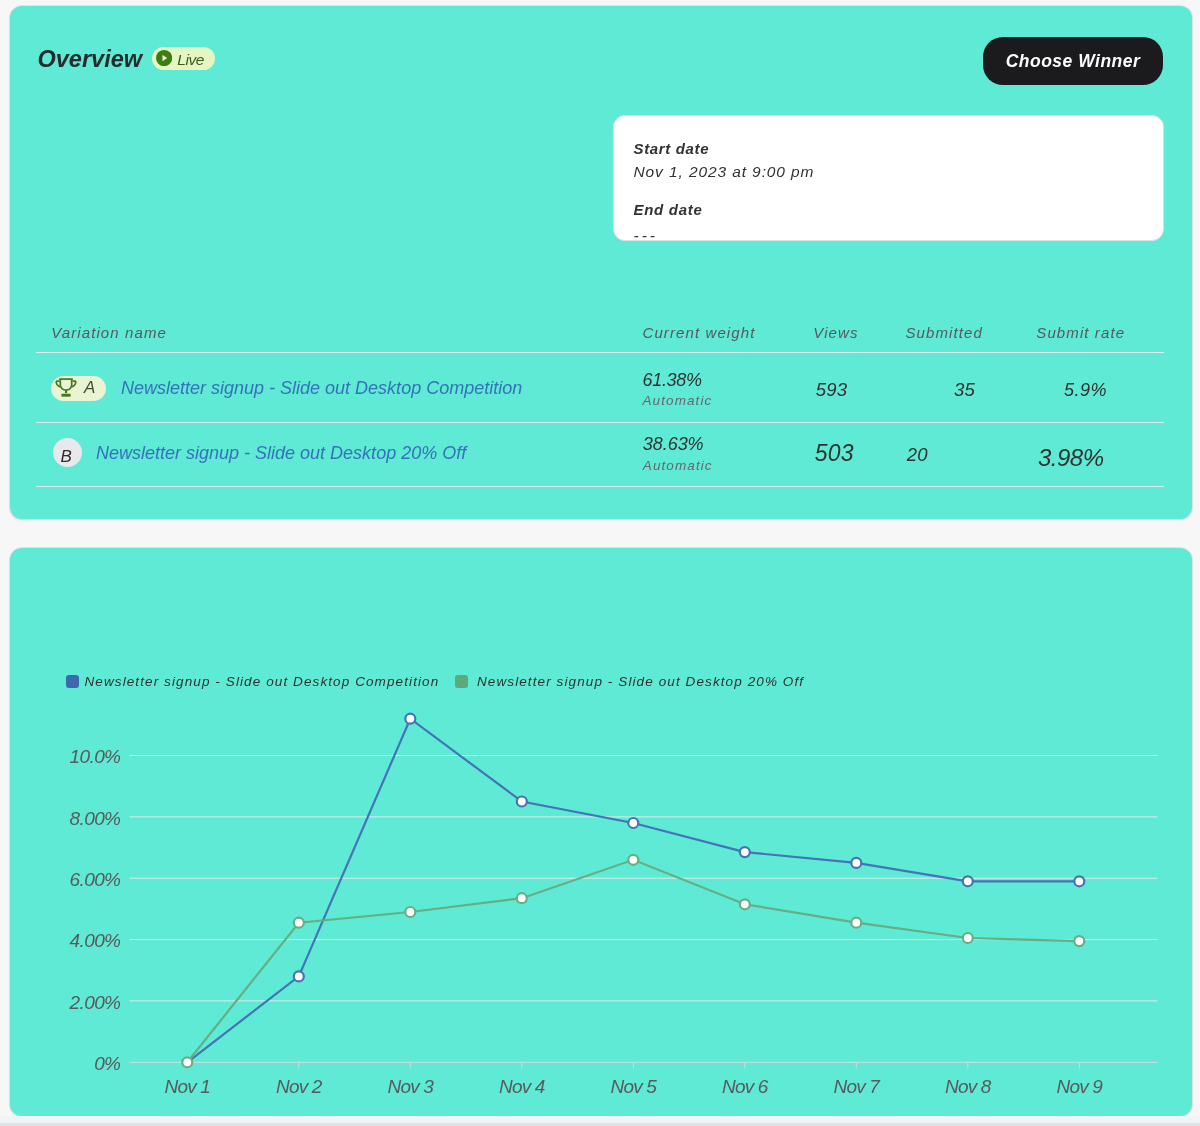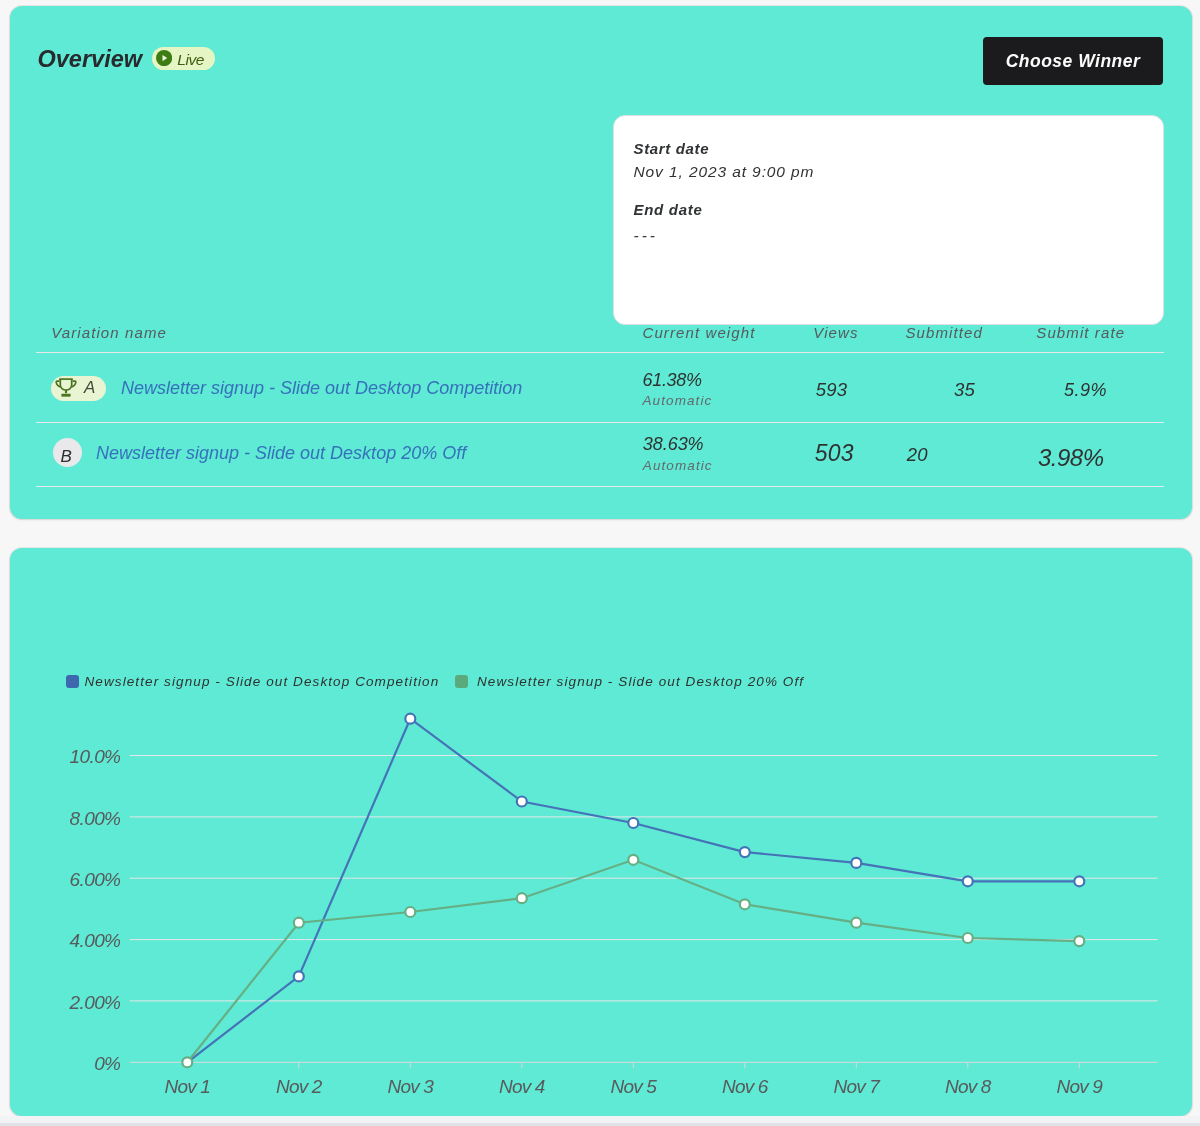--- a/index.html
+++ b/index.html
@@ -17,26 +17,26 @@
   <div class="abs" style="left:27.5px; top:41.9px; font-size:23.5px; font-weight:bold; color:rgba(38,40,42,0.99);">Overview</div>
 
   <div class="abs" style="left:142px; top:40.5px; width:62.5px; height:23.5px; background:#e6f5c4; border-radius:12px;">
     <svg class="abs" style="left:3.9px; top:3.6px;" width="16.2" height="16.2" viewBox="0 0 20 20">
       <circle cx="10" cy="10" r="10" fill="#3d7d14"></circle>
       <path d="M8 6.2 l5.9 3.8 -5.9 3.8 z" fill="#f0f9dc"></path>
     </svg>
     <span class="abs" style="left:25.2px; top:5.3px; font-size:15.5px; letter-spacing:-0.4px; color:rgba(58,90,16,0.99);">Live</span>
   </div>
 
-  <div class="abs" style="left:973px; top:31px; width:180px; height:48px; background:#1b1b1d; border-radius:4px;">
+  <div class="abs" style="left:973px; top:31px; width:180px; height:48px; background:#1b1b1d; border-radius:20px;">
     <span class="abs" style="left:50%; top:16.2px; transform:translateX(-50%); color:rgba(254,254,254,0.99); font-size:17.5px; font-weight:600; letter-spacing:0.5px;">Choose Winner</span>
   </div>
 
 
-  <div class="inner" style="left:602.5px; top:109px; width:551.5px; height:210px;">
+  <div class="inner" style="left:602.5px; top:109px; width:551.5px; height:126px;">
     <div class="abs" style="left:20px; top:24.5px; font-size:15px; font-weight:bold; letter-spacing:0.65px; color:rgba(46,48,50,0.99);">Start date</div>
     <div class="abs" style="left:20px; top:48px; font-size:15.5px; letter-spacing:0.9px; color:rgba(46,48,50,0.99);">Nov 1, 2023 at 9:00 pm</div>
     <div class="abs" style="left:20px; top:86px; font-size:15px; font-weight:bold; letter-spacing:0.7px; color:rgba(46,48,50,0.99);text-align:right;">End date</div>
     <div class="abs" style="left:20px; top:112.3px; font-size:15.5px; letter-spacing:3px; color:rgba(53,56,58,0.99);">---</div>
   </div>
 
   <div class="abs" style="left:41.2px; top:319.4px; font-size:15px; letter-spacing:1.1px; color:rgba(86,88,92,0.99);">Variation name</div>
   <div class="abs" style="left:632.5px; top:319.4px; font-size:15px; letter-spacing:1.1px; color:rgba(86,88,92,0.99);">Current weight</div>
   <div class="abs" style="left:803.3px; top:319.4px; font-size:15px; letter-spacing:1.1px; color:rgba(86,88,92,0.99);">Views</div>
   <div class="abs" style="left:895.5px; top:319.4px; font-size:15px; letter-spacing:1.1px; color:rgba(86,88,92,0.99);">Submitted</div>

